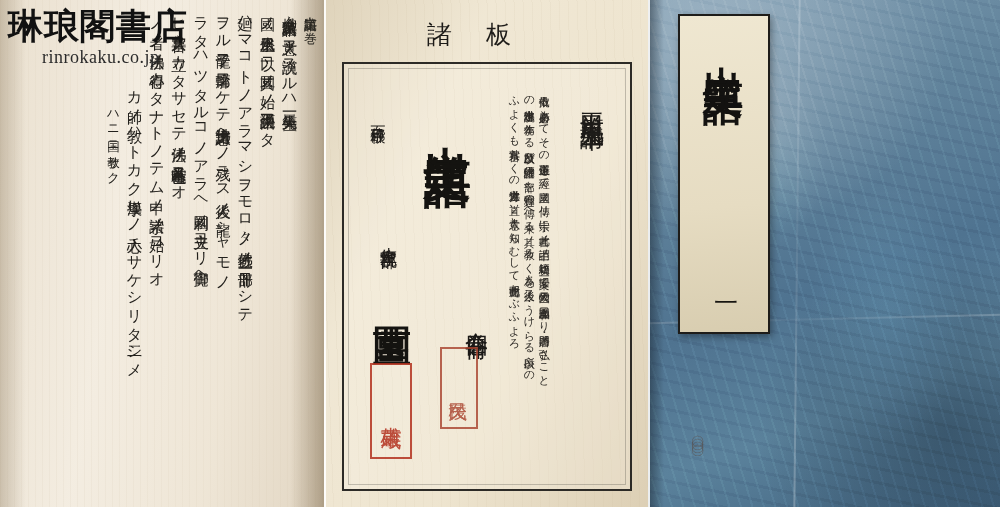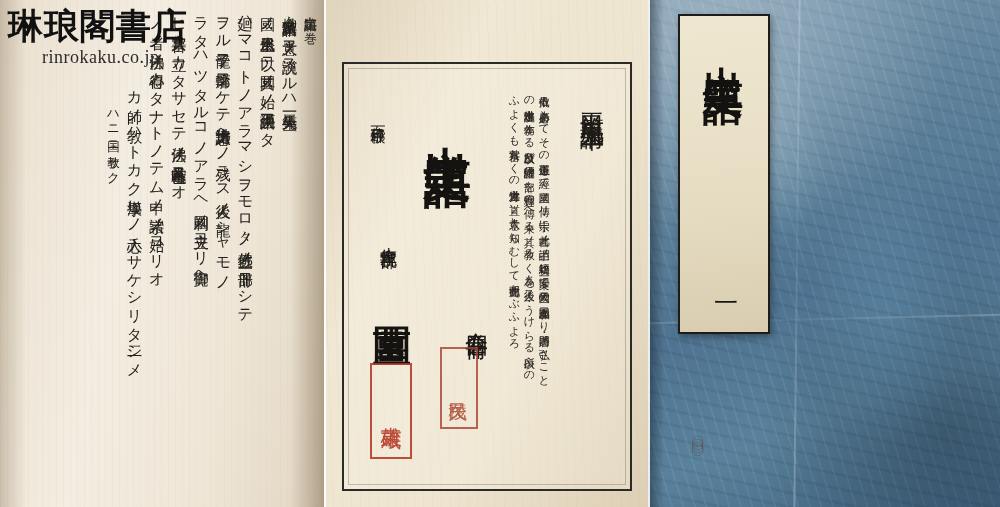--- a/index.html
+++ b/index.html
@@ -404,20 +404,21 @@
 
     <div class="edge-shadow-left"></div>
     <div class="edge-shadow-right-1"></div>
   </div>
 
   <div class="panel-divider" style="left:324px"></div>
 
   <div class="panel-title">
     <div class="paper-grain2"></div>
 
+    <div class="banner-top">諸板</div>
 
     <div class="title-frame">
       <div class="title-cols">
 
         <div class="col-author">平田篤胤先生講本</div>
 
         <div class="col-preface">依批る為所必まてその道儀正を經て皇國ノ傳リ十宗に・此書ノ謂中ノ一切經籍ヒ掃案一て天竺國の風土國和より・唐器門ノ弘さこと轟迦十代の水説佛道を作為する所以及び諸佛經の一部を釋迦の傳へ来る其ノ教るく為々を後人ス・うけらる所以ふのふよくも其宗言らくの立方佛道ノ直ソ大意と・知らむして此書明ぉぶふよろ</div>
 
         <div class="col-bigtitle">出定笑語</div>
 

